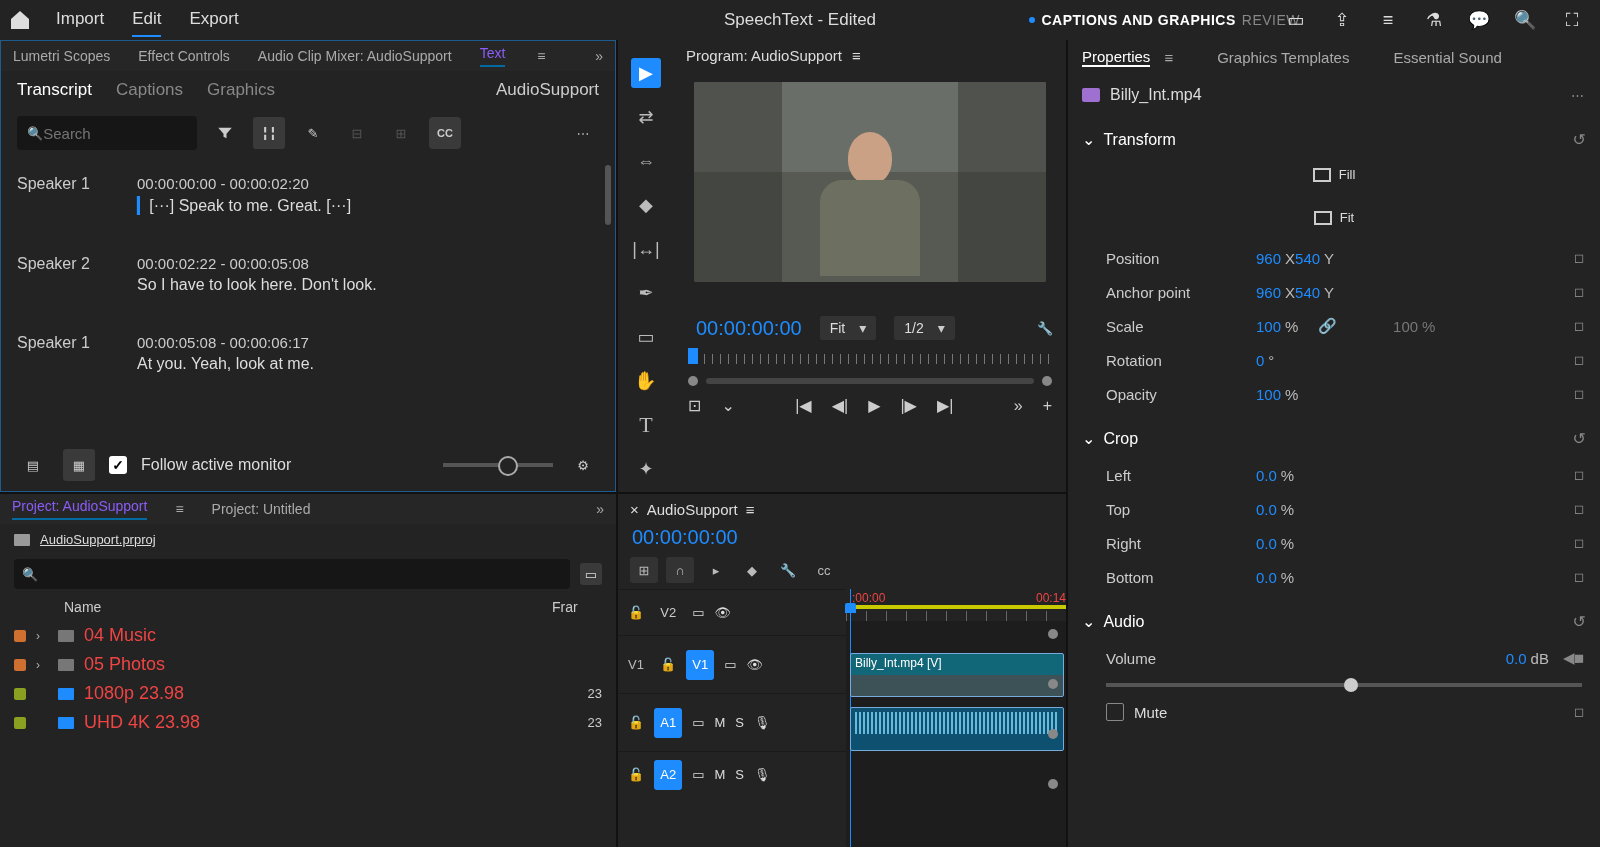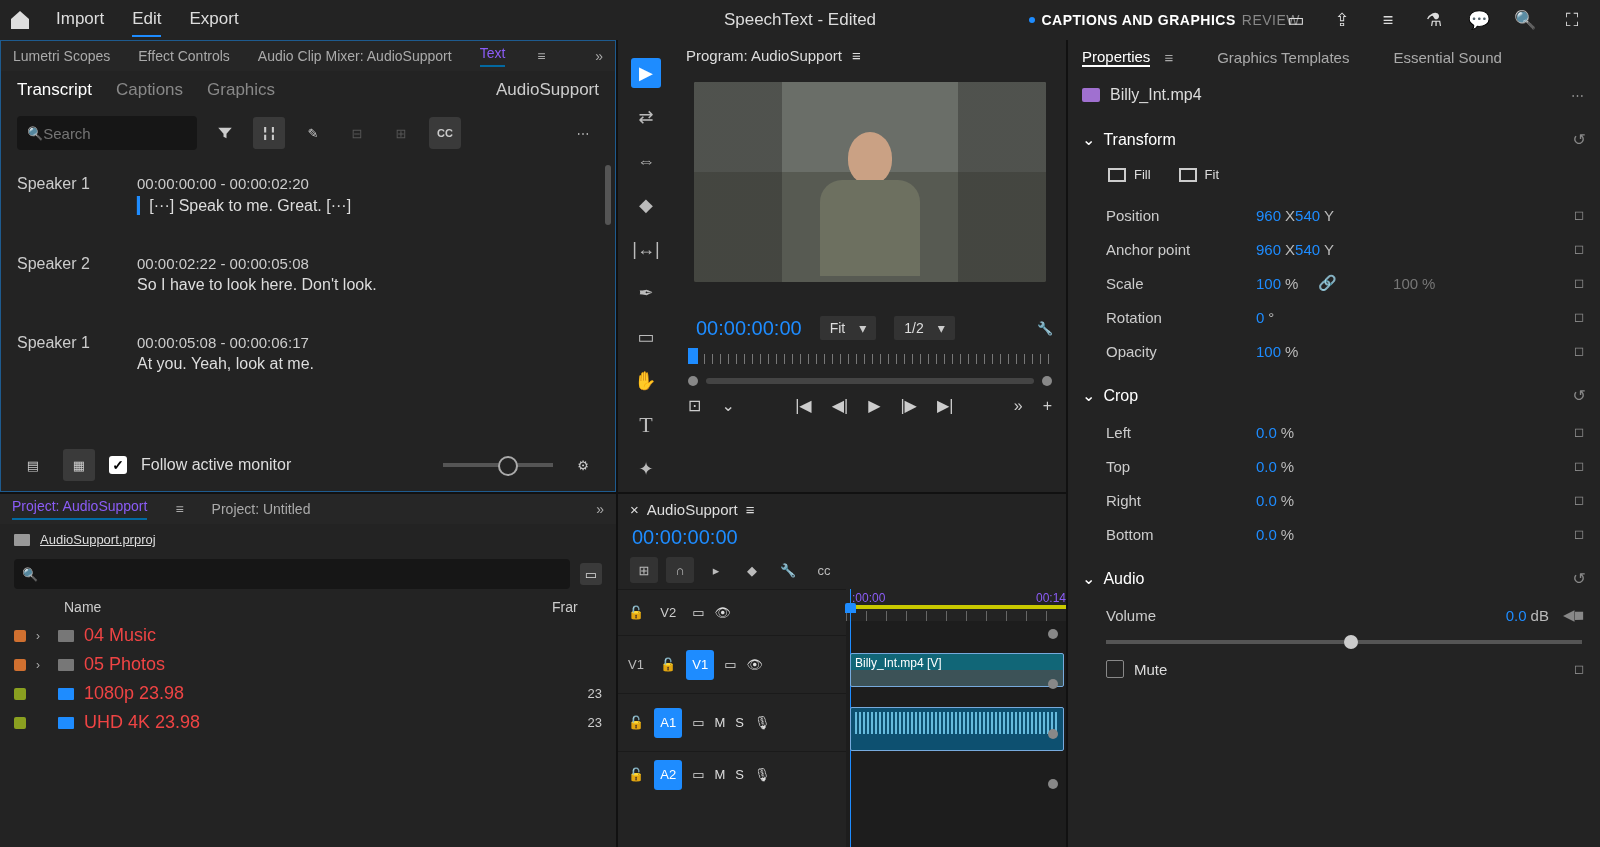--- a/index.html
+++ b/index.html
@@ -101,21 +101,21 @@
 .psec-head .reset { margin-left:auto; color:#888;}
 .psec-head .chev{ transform:rotate(0);}
 .prow { display:flex; align-items:center; padding:8px 4px 8px 28px; font-size:15px;}
 .prow .plabel { width:150px; color:#ccc;}
 .prow .pval { color:#1e8cff; }
 .prow .punit { color:#bbb; margin-left:4px;}
 .prow .pval2 { color:#1e8cff; }
 .prow .pgray { color:#777; margin-left:56px;}
 .prow .kf { margin-left:auto; color:#888; transform:rotate(45deg); display:inline-block;}
 .prow .link { color:#ccc; margin-left:20px;}
-.fillfit { display:flex; gap:28px; padding:8px 30px 16px; align-items:center;}
+.fillfit { display:flex; gap:28px; padding:8px 30px 16px; align-items:center;flex-direction:column;}
 .fillfit span { display:flex; align-items:center; gap:8px; color:#ddd;}
 .fillfit .sq { width:18px; height:14px; border:2px solid #ccc;}
 .vol-slider { height:4px; background:#555; margin:8px 8px 8px 28px; position:relative;}
 .vol-slider::after{content:"";width:14px;height:14px;border-radius:50%;background:#ccc;position:absolute;left:50%;top:-5px;}
 
 
 .project-panel { display:flex; flex-direction:column;}
 .proj-path { padding:8px 14px; color:#ddd; display:flex; align-items:center; gap:10px;text-decoration:underline;}
 .proj-search { margin:4px 14px; display:flex; gap:10px; align-items:center;}
 .proj-search .sb { flex:1; background:#161616; border-radius:4px; height:30px; display:flex; align-items:center; padding:0 8px;}
@@ -138,29 +138,29 @@
 .tl-tools .tb { width:28px; height:26px; background:#333; border-radius:3px; display:flex; align-items:center; justify-content:center; color:#bbb;}
 .tl-main { display:flex; flex:1; position:relative;}
 .tl-left { width:228px; background:#232323;}
 .tl-track { height:46px; display:flex; align-items:center; gap:10px; padding:0 10px; border-top:1px solid #1a1a1a;}
 .tl-track.v1 { height:58px;}
 .tl-track.a1 { height:58px;}
 .tl-track .lock { color:#888;}
 .tl-track .tag { width:28px; height:30px; display:flex; align-items:center; justify-content:center; border-radius:3px; color:#ccc; font-size:13px;}
 .tl-track .tag.on { background:#1e8cff; color:#fff;}
 .tl-right { flex:1; background:#1d1d1d; position:relative;}
-.ruler { height:32px; background:#232323; position:relative; color:#8b5cf6; font-size:12px; }
+.ruler { height:32px; background:#232323; position:relative; color:#ef4444; font-size:12px; }
 .ruler .t0 { position:absolute; left:6px; top:2px;}
 .ruler .t1 { position:absolute; left:190px; top:2px;}
 .ruler .ticks { position:absolute; bottom:0; left:0; right:0; height:10px; background:repeating-linear-gradient(90deg,#666 0 1px,transparent 1px 20px);}
 .ruler .play { position:absolute; left:4px; top:16px; width:216px; height:4px; background:#c9c900;}
 .playhead { position:absolute; left:4px; top:0; width:1px; height:300px; background:#1e8cff;}
 .playhead::before{content:"";position:absolute;top:14px;left:-5px;width:11px;height:10px;background:#1e8cff;border-radius:2px 2px 0 0;}
 .clip { position:absolute; background:#0f5f8d; border:1px solid #7ad; border-radius:2px; color:#fff; font-size:12px; padding:2px 4px; overflow:hidden;}
-.clip.video { left:4px; top:64px; width:214px; height:34px; background:linear-gradient(180deg,#167 50%, #3c5257 50%);}
+.clip.video { left:4px; top:64px; width:214px; height:44px; background:linear-gradient(180deg,#167 50%, #3c5257 50%);}
 .clip.audio { left:4px; top:118px; width:214px; height:44px; background:#0d5070;}
 .clip.audio .wave { height:22px; margin-top:2px; background:repeating-linear-gradient(90deg,#6bd 0 2px,#0d5070 2px 4px);}
 .zoom-dots { position:absolute; right:8px; top:40px; width:10px; display:flex; flex-direction:column; gap:40px;}
 .zoom-dots span{width:10px;height:10px;border-radius:50%;background:#888;}
 .folder-icon{width:16px;height:12px;background:#999;display:inline-block;border-radius:1px;}
 .sep{flex:1;}
 </style>
 </head>
 <body>
 

